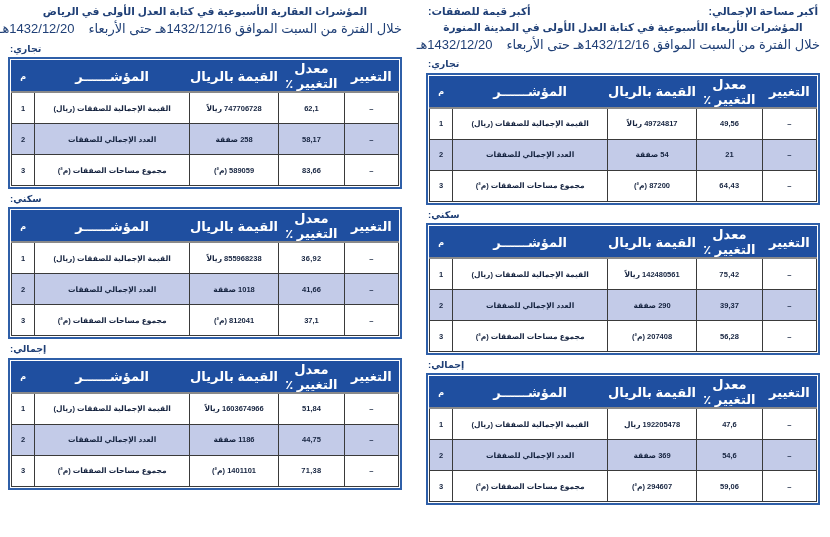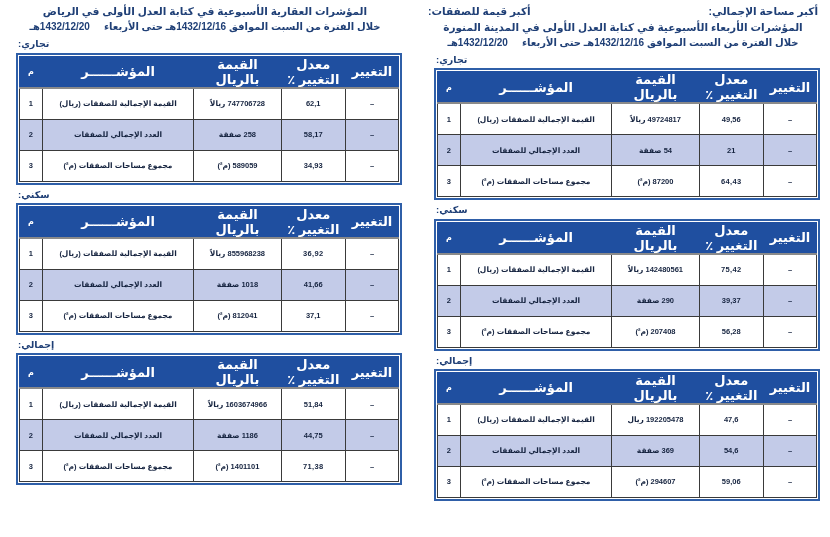--- a/index.html
+++ b/index.html
@@ -37,43 +37,42 @@
     direction: rtl;
   }
   .heading-line1 {
     font-size: 10.5px;
     font-weight: bold;
     color: #1f3f76;
     letter-spacing: 0.1px;
     line-height: 1.45;
   }
   .heading-line2 {
-    font-size: 10px;
-    font-weight: bold;
+    font-size: 13px;
+    font-weight: normal;
     color: #1f3f76;
     line-height: 1.5;
     white-space: nowrap;
   }
   .heading-line2 .gap { display:inline-block; width: 14px; }
 
   .left-toplabels {
     display: flex;
     flex-direction: row;
     justify-content: space-between;
     direction: rtl;
     font-size: 10.5px;
     font-weight: bold;
     color: #1f3f76;
     padding: 0 2px 1px 2px;
     line-height: 1.4;
   }
 
   .section {
     margin-top: 4px;
-    margin-left: 8px;
   }
   .section-label {
     direction: rtl;
     text-align: left;
     font-size: 9.5px;
     font-weight: bold;
     color: #1f3f76;
     padding: 0 0 2px 2px;
     line-height: 1.3;
   }
@@ -180,21 +179,21 @@
             </tr>
             <tr class="alt">
               <td class="c-chg">–</td>
               <td class="c-rate">58,17</td>
               <td class="c-val">258 صفقة</td>
               <td class="c-ind">العدد الإجمالي للصفقات</td>
               <td class="c-num">2</td>
             </tr>
             <tr>
               <td class="c-chg">–</td>
-              <td class="c-rate">34,93</td>
+              <td class="c-rate">83,66</td>
               <td class="c-val">589059 (م²)</td>
               <td class="c-ind">مجموع مساحات الصفقات (م²)</td>
               <td class="c-num">3</td>
             </tr>
           </tbody>
         </table>
       </div>
     </div>
 
     <div class="section">

